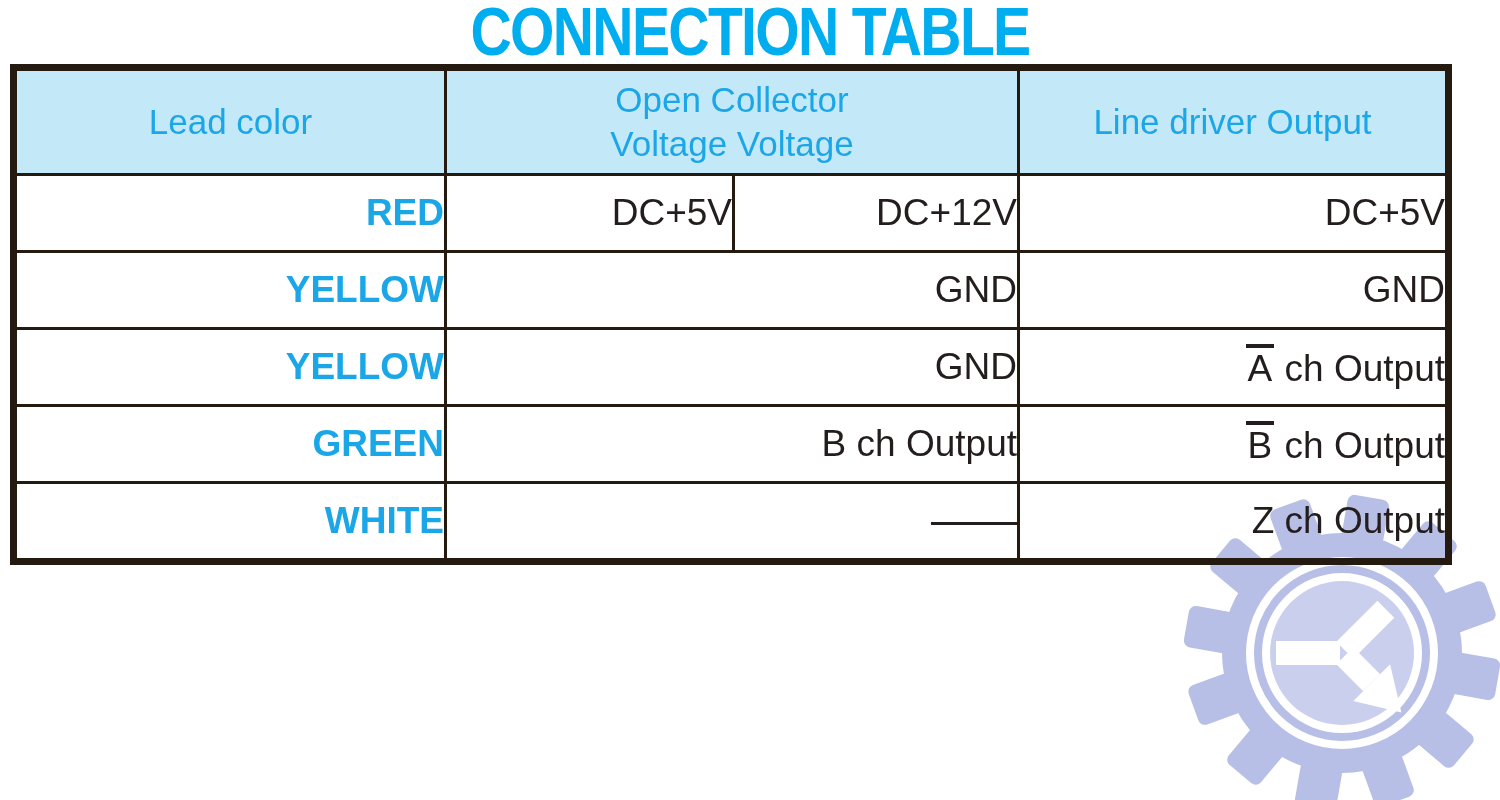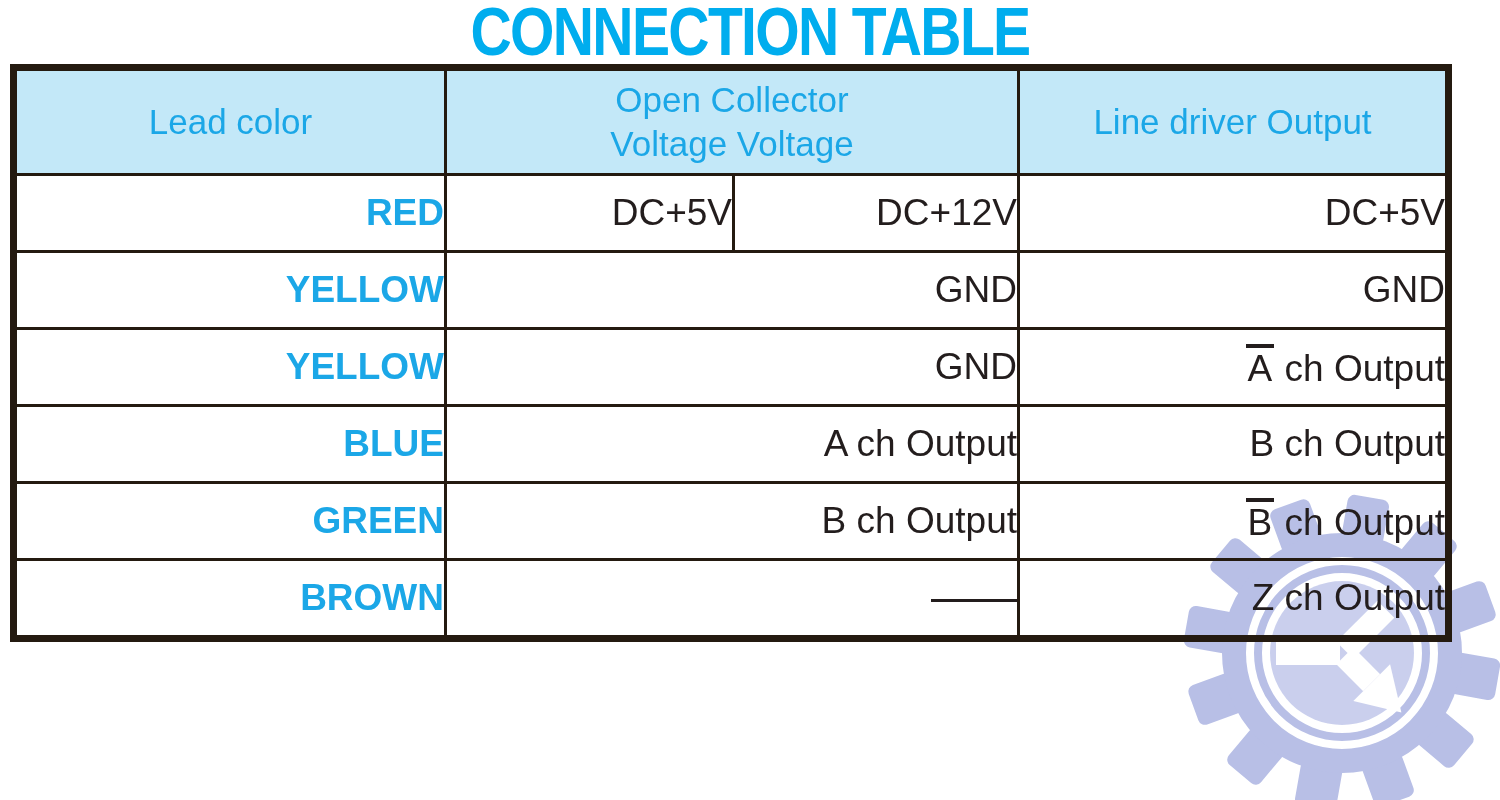--- a/index.html
+++ b/index.html
@@ -127,30 +127,25 @@
           <td class="lead">YELLOW</td>
           <td class="val" colspan="2">GND</td>
           <td class="val">GND</td>
         </tr>
         <tr>
           <td class="lead">YELLOW</td>
           <td class="val" colspan="2">GND</td>
           <td class="val"><span class="ovl">A</span> ch Output</td>
         </tr>
         <tr>
-          <td class="lead">BLUE</td>
-          <td class="val" colspan="2">A ch Output</td>
-          <td class="val">B ch Output</td>
-        </tr>
-        <tr>
           <td class="lead">GREEN</td>
           <td class="val" colspan="2">B ch Output</td>
           <td class="val"><span class="ovl">B</span> ch Output</td>
         </tr>
         <tr>
-          <td class="lead">BROWN</td>
+          <td class="lead">WHITE</td>
           <td class="val" colspan="2"><span class="dash"></span></td>
           <td class="val">Z ch Output</td>
         </tr>
       </tbody>
   </table>
 
 </div>
 
 </body></html>

